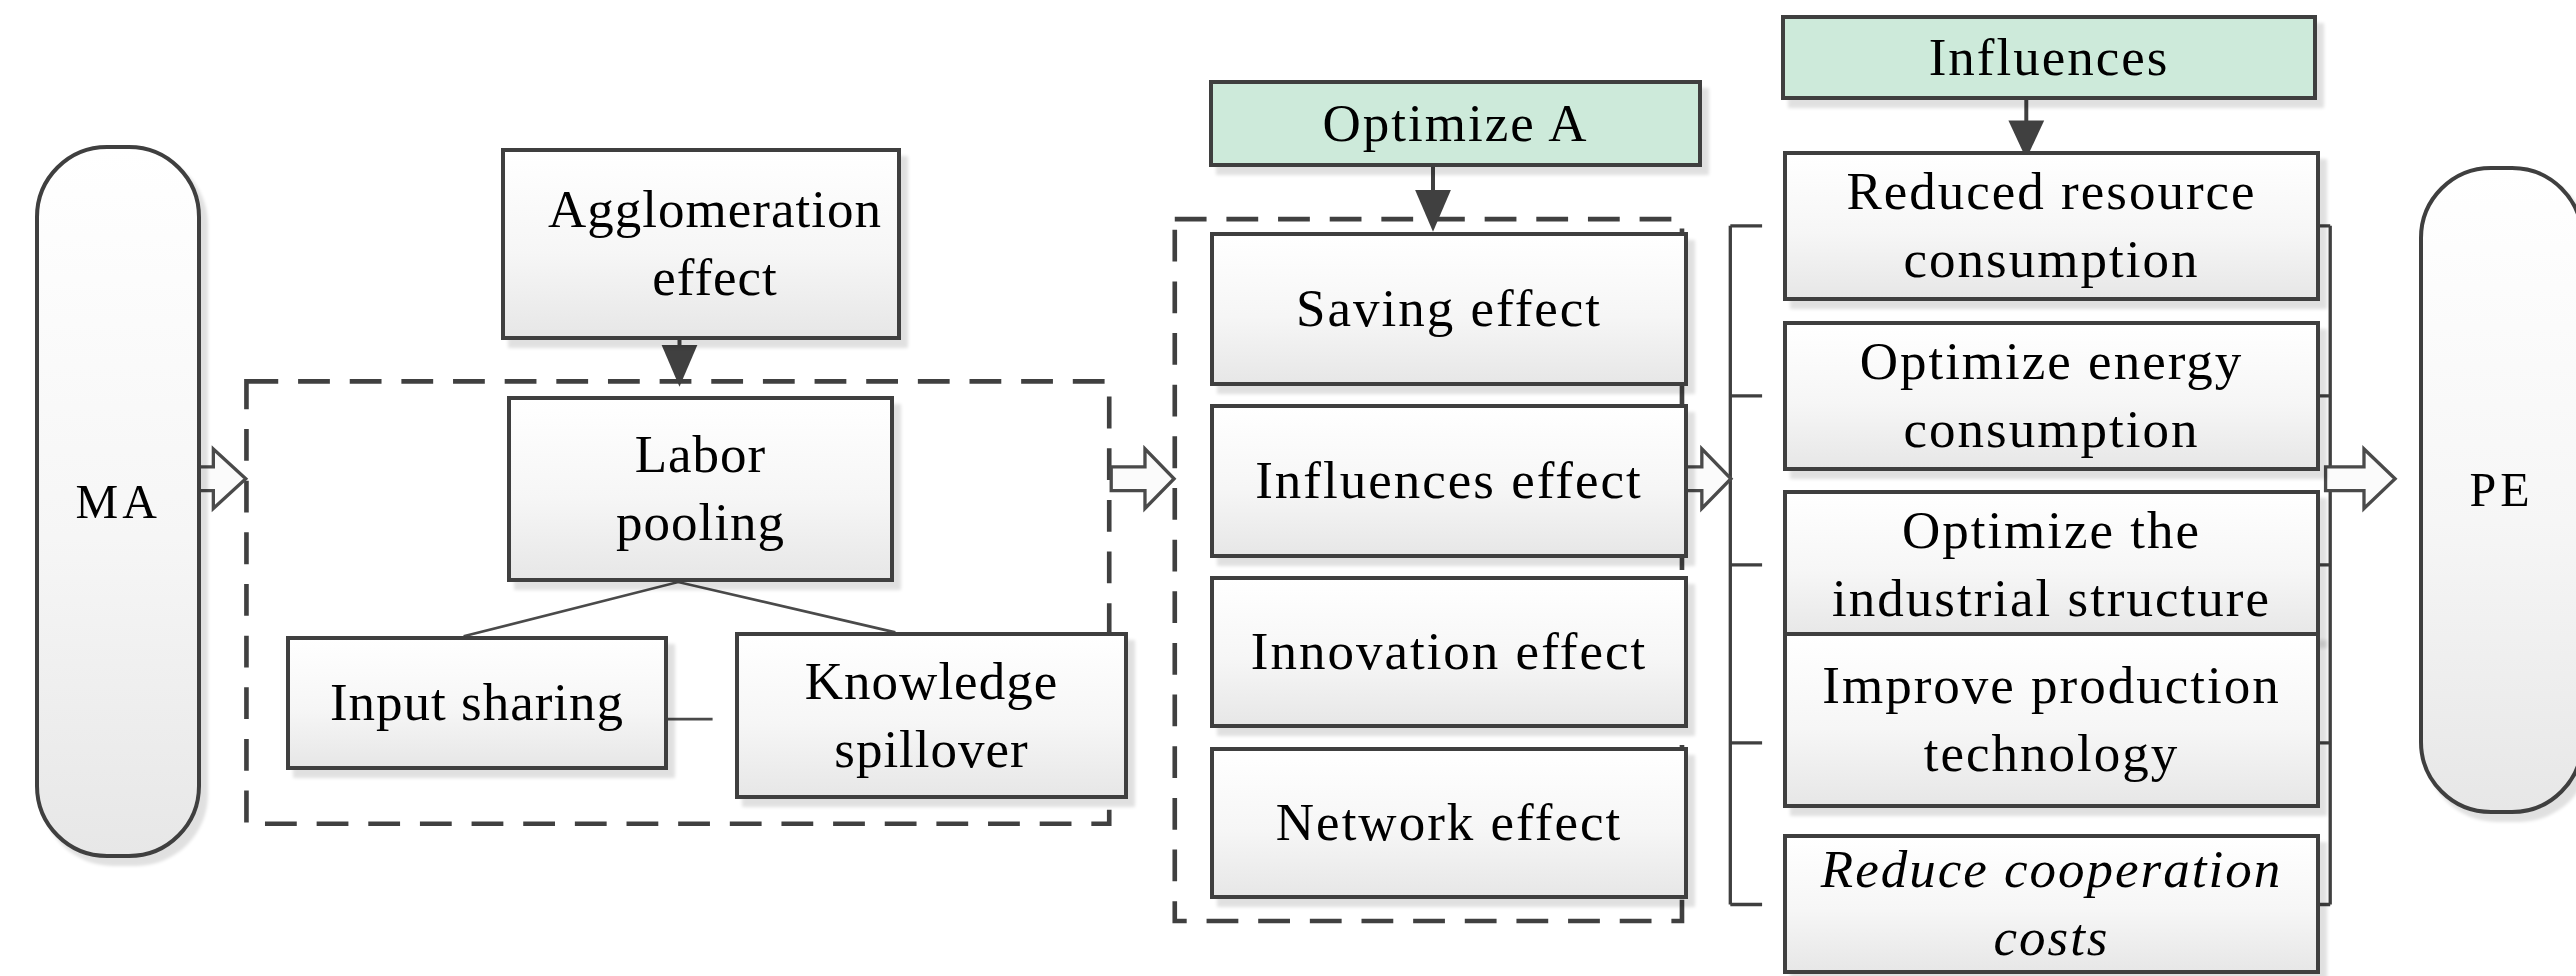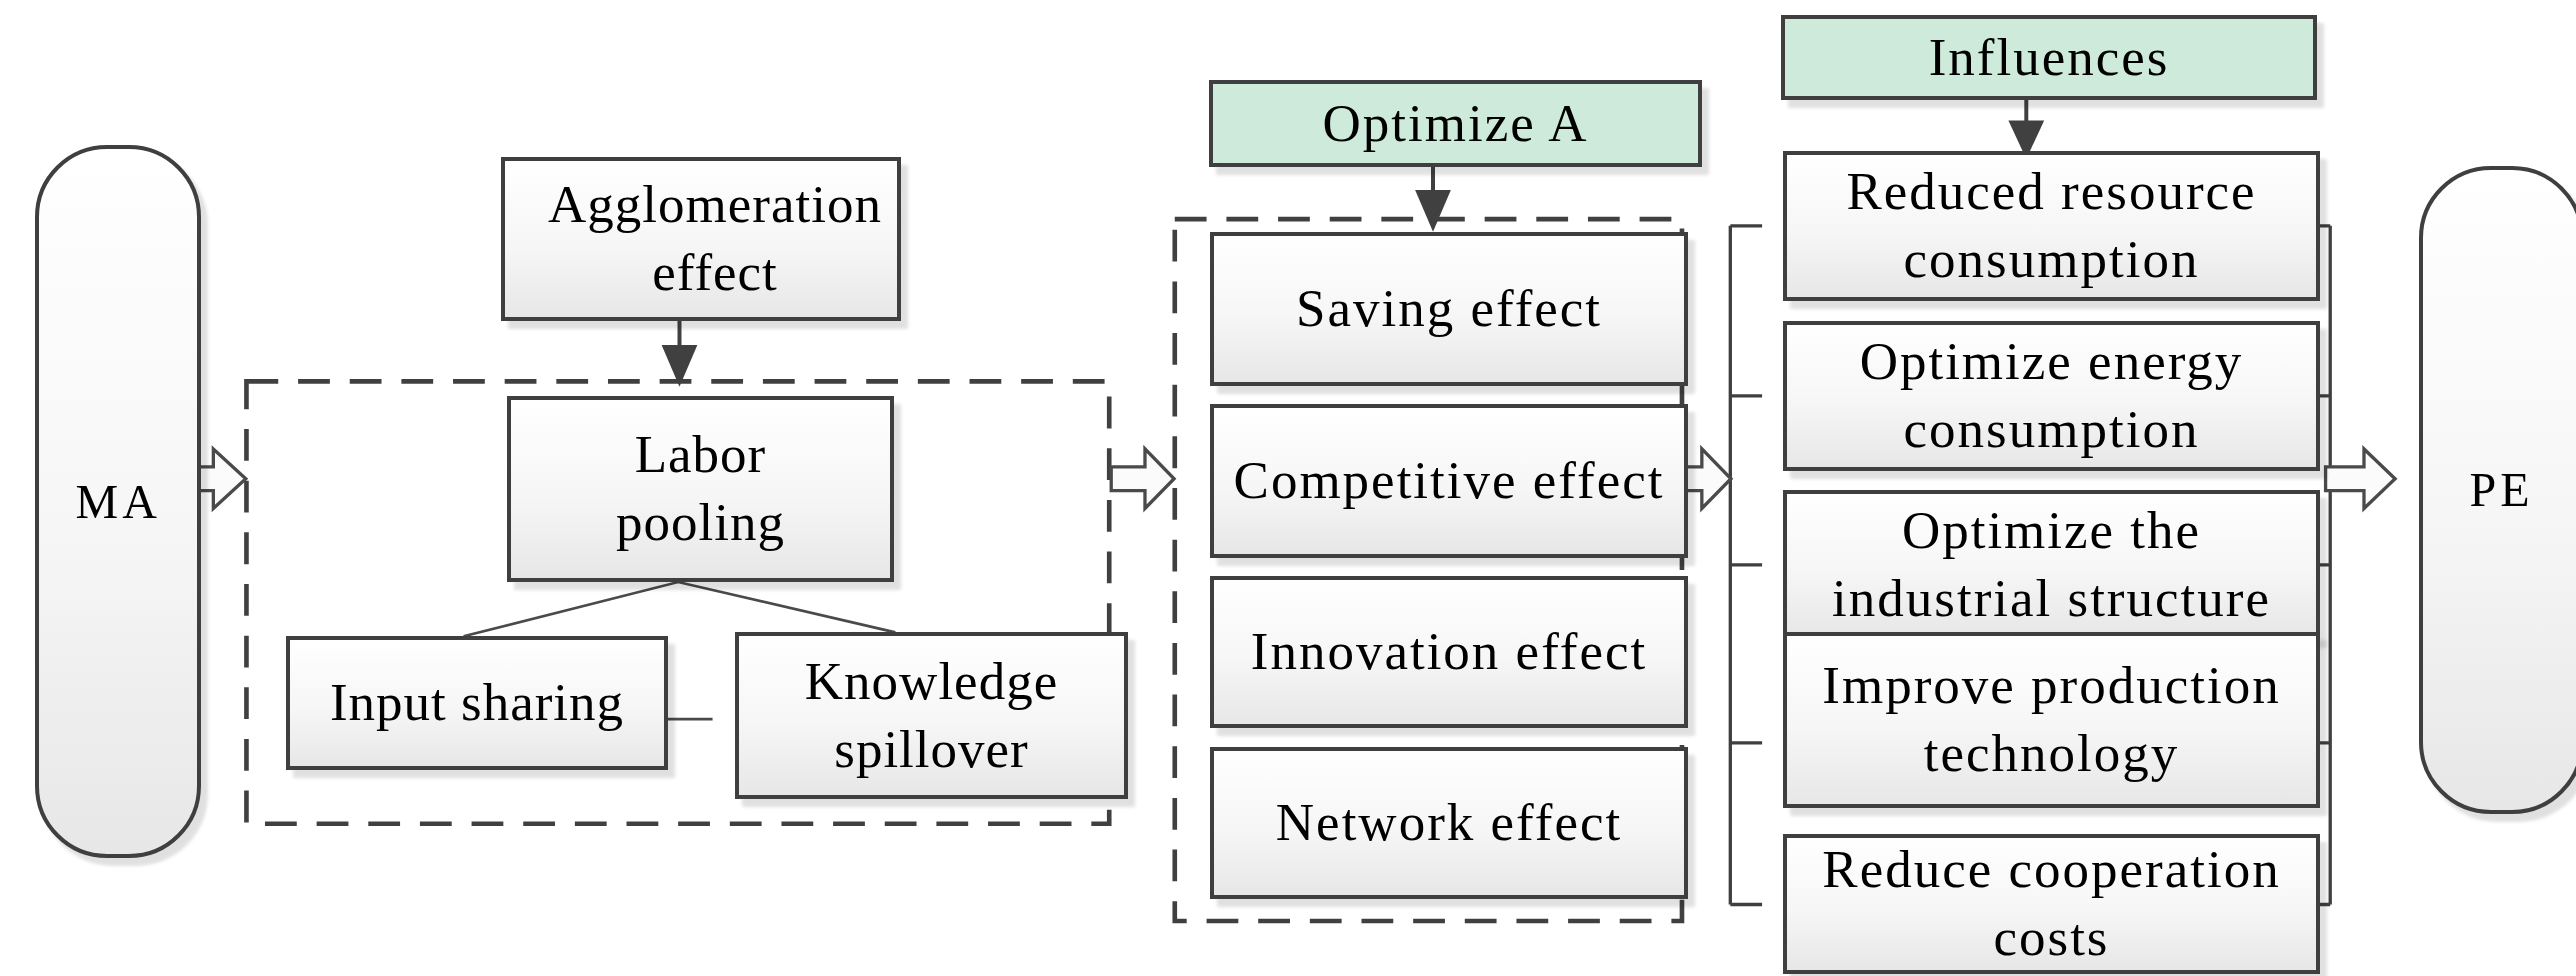--- a/index.html
+++ b/index.html
@@ -93,21 +93,21 @@
   </svg>
 
   <div class="box pill" style="left:13.2px;top:145px;width:166px;height:713px;">
     <span>MA</span>
   </div>
 
   <div class="box pill" style="left:2397px;top:166px;width:165px;height:648px;">
     <span>PE</span>
   </div>
 
-  <div class="box" style="left:479px;top:157px;width:400px;height:164px;padding-left:28px;">
+  <div class="box" style="left:479px;top:148px;width:400px;height:192px;padding-left:28px;">
     <span>Agglomeration
 effect</span>
   </div>
 
   <div class="box" style="left:485px;top:396px;width:387px;height:186px;">
     <span>Labor
 pooling</span>
   </div>
 
   <div class="box" style="left:264px;top:636px;width:382px;height:134px;">
@@ -120,21 +120,21 @@
   </div>
 
   <div class="box header" style="left:1187px;top:80px;width:493px;height:87px;">
     <span>Optimize A</span>
   </div>
 
   <div class="box mech" style="left:1188px;top:232px;width:478px;height:154px;">
     <span>Saving effect</span>
   </div>
   <div class="box mech" style="left:1188px;top:404px;width:478px;height:154px;">
-    <span>Competitive effect</span>
+    <span>Influences effect</span>
   </div>
   <div class="box mech" style="left:1188px;top:576px;width:478px;height:152px;">
     <span>Innovation effect</span>
   </div>
   <div class="box mech" style="left:1188px;top:747px;width:478px;height:152px;">
     <span>Network effect</span>
   </div>
 
   <div class="box header" style="left:1759px;top:15.2px;width:536px;height:85px;">
     <span>Influences</span>
@@ -149,19 +149,19 @@
 consumption</span>
   </div>
   <div class="box infl" style="left:1761px;top:490px;width:537px;height:150px;">
     <span>Optimize the
 industrial structure</span>
   </div>
   <div class="box infl" style="left:1761px;top:632px;width:537px;height:176px;">
     <span>Improve production
 technology</span>
   </div>
-  <div class="box infl" style="left:1761px;top:834px;width:537px;height:140px;">
+  <div class="box infl" style="left:1761px;top:834px;width:537px;height:140px;font-style:italic;">
     <span>Reduce cooperation
 costs</span>
   </div>
 
 </div>
 
 
 </body></html>

